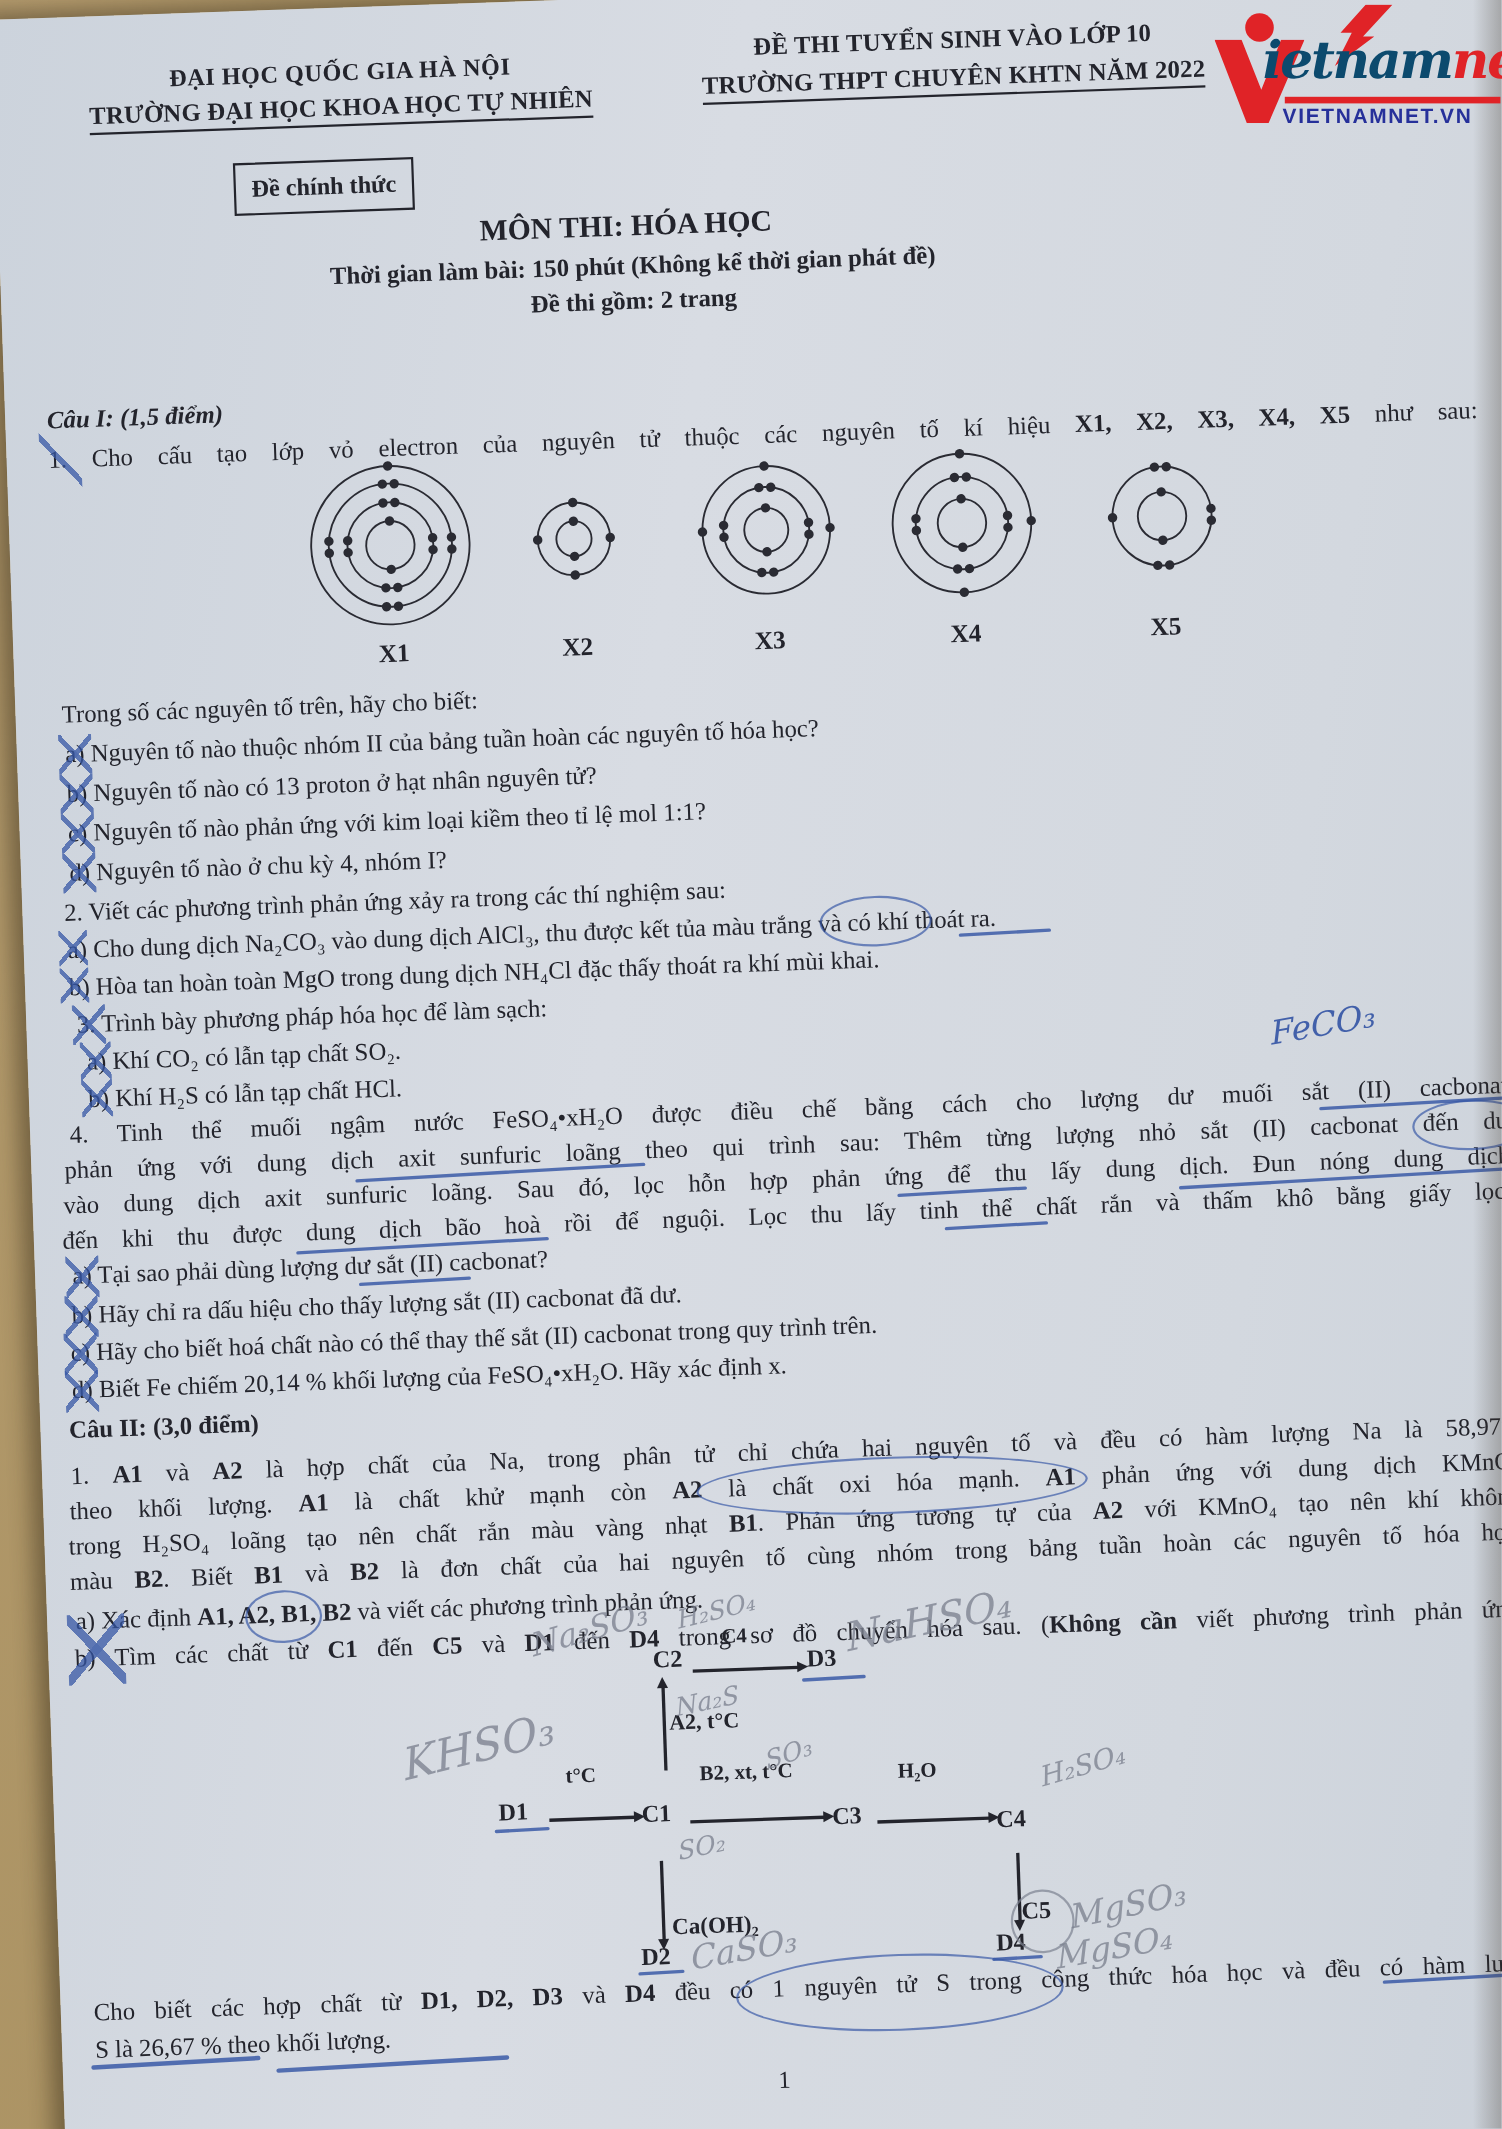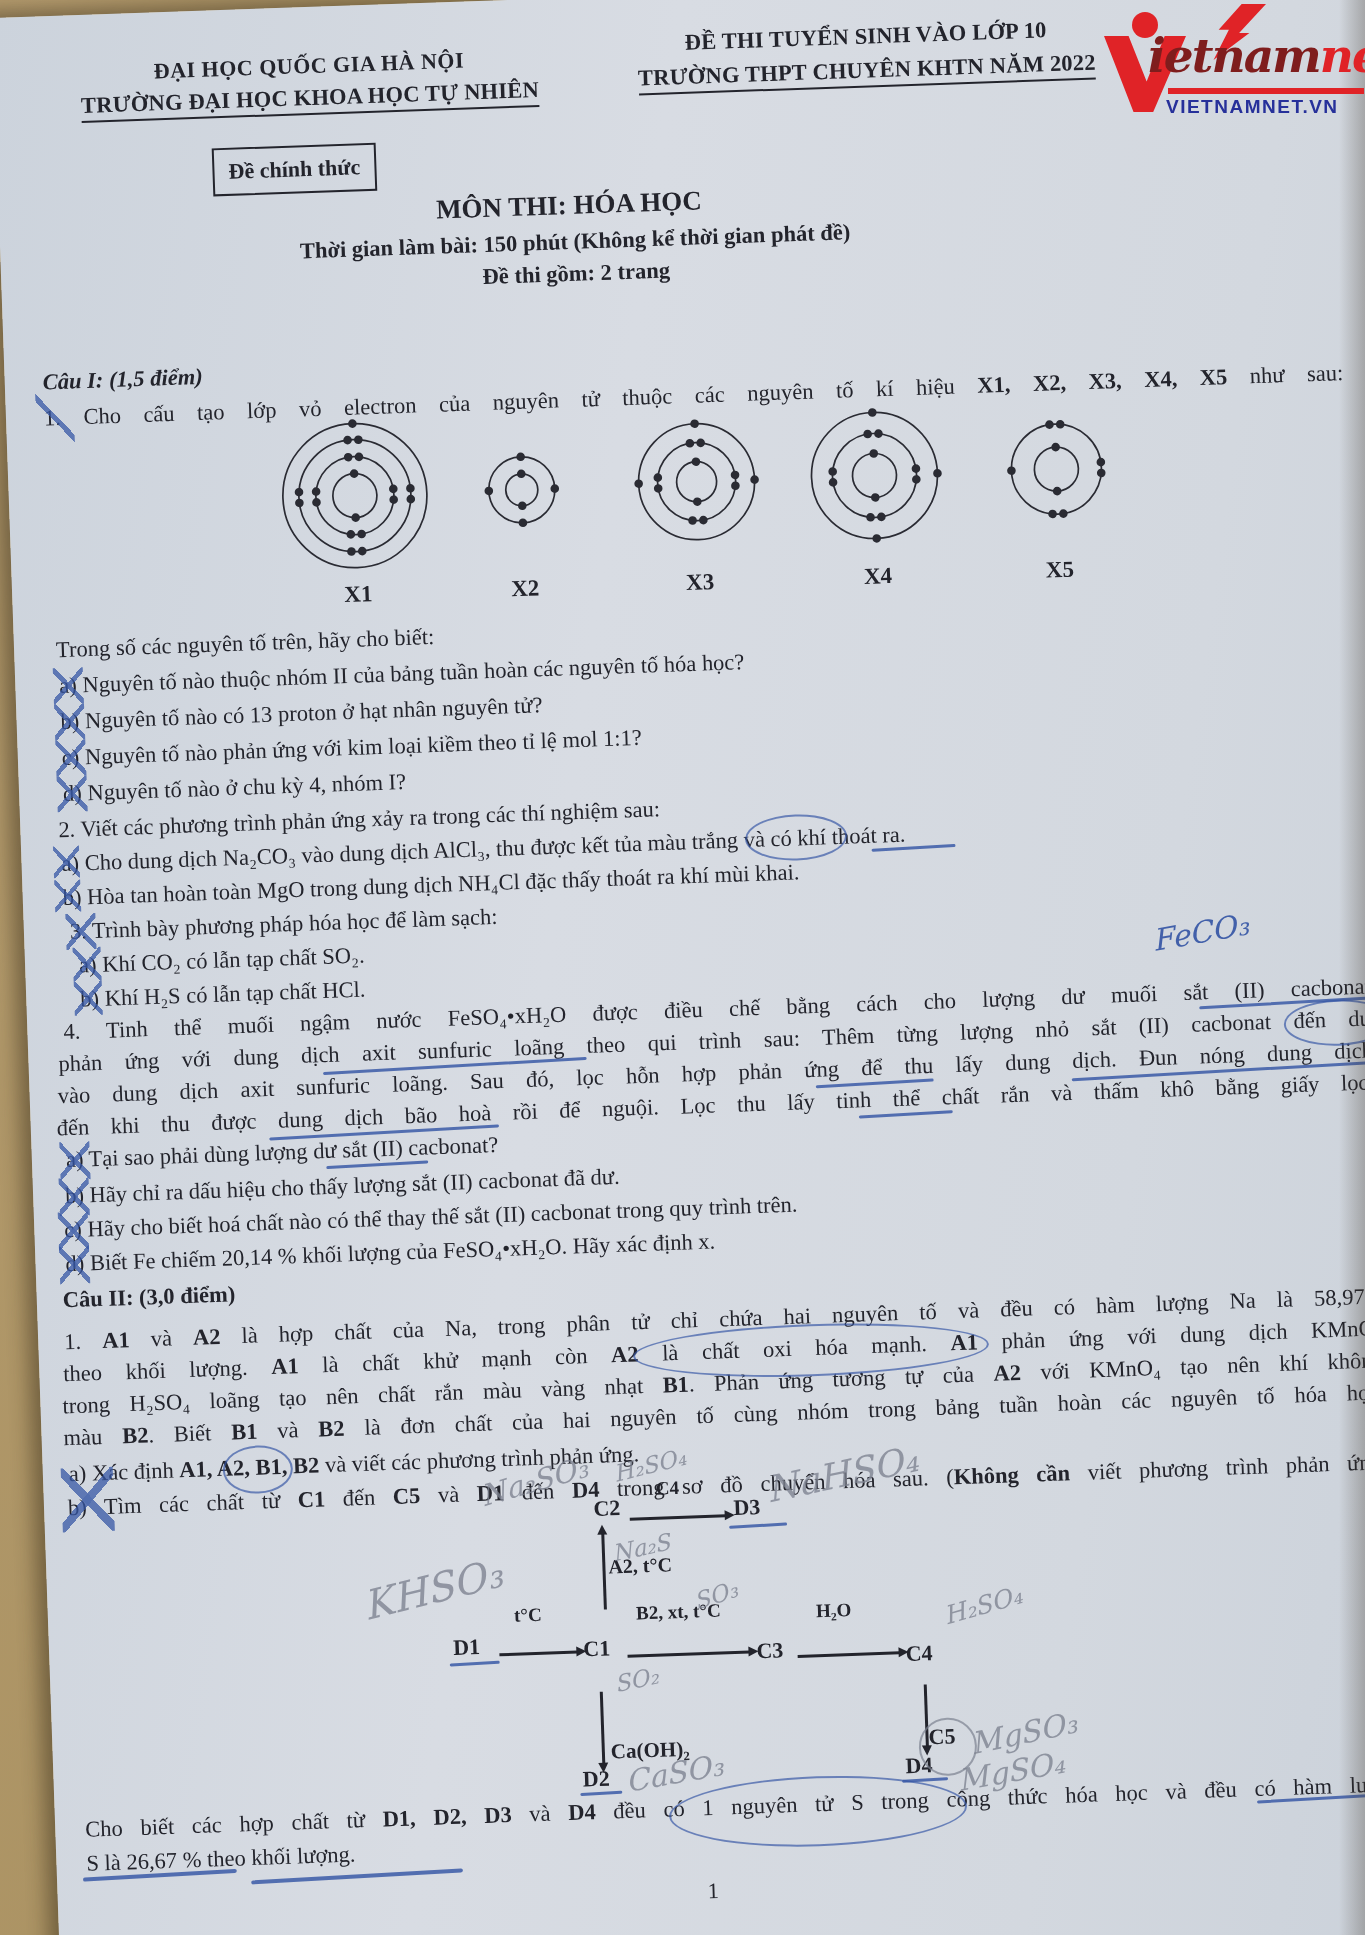--- a/index.html
+++ b/index.html
@@ -55,21 +55,21 @@
     background:linear-gradient(to right,rgba(0,0,0,0),rgba(64,55,44,.30))}
   
   .logo{position:absolute;left:1102px;top:4px;width:263px;height:114px;z-index:50}
   .logo .dot{position:absolute;left:30px;top:8px;width:26px;height:26px;border-radius:50%;background:#e02327}
   .logo .vee{position:absolute;left:2px;top:32px;width:82px;height:76px;background:#e02327;
     clip-path:polygon(0 0,30% 0,52% 60%,74% 0,100% 0,60% 100%,36% 100%)}
   .logo .bolt{position:absolute;left:100px;top:0px;width:64px;height:56px;background:#e02327;
     clip-path:polygon(62% 0,100% 0,58% 52%,74% 52%,18% 100%,42% 46%,26% 46%)}
   .logo .word{position:absolute;left:46px;top:24px;font-family:"DejaVu Serif",serif;
     font-weight:bold;font-style:italic;font-size:47px;letter-spacing:-2px;white-space:nowrap}
-  .logo .w1{color:#7f1d1d}
+  .logo .w1{color:#0c4a6e}
   .logo .w2{color:#e02327}
   .logo .bar{position:absolute;left:66px;top:84px;width:196px;height:6px;background:#e02327}
   .logo .dom{position:absolute;left:64px;top:92px;font-family:"Liberation Sans",sans-serif;
     font-weight:bold;font-size:19px;letter-spacing:1.5px;color:#26309a}
 </style>
 </head>
 <body>
 
 <div class="paper">
 

